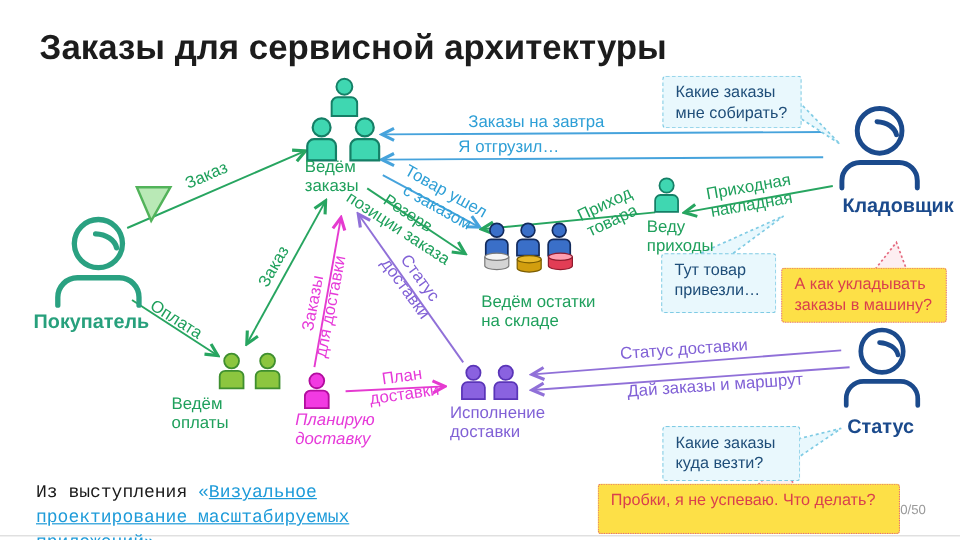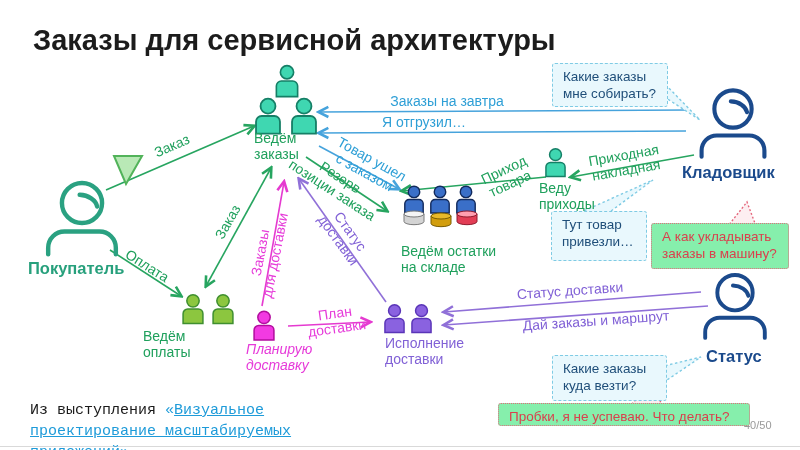--- a/index.html
+++ b/index.html
@@ -11,21 +11,21 @@
   .txt{position:absolute;z-index:2;white-space:pre-line;}
   .alabel{position:absolute;z-index:2;white-space:pre-line;text-align:center;font-size:14px;line-height:15px;
           transform:translate(-50%,-50%) rotate(var(--r,0deg));}
   .svc{font-size:14px;line-height:15.5px;}
   .green{color:#1fa05c;} .blue{color:#2e9fd6;} .purple{color:#8161d6;} .magenta{color:#e63ad9;}
   .teal{color:#27a07c;} .navy{color:#1b4a8c;}
   .actor-label{font-size:16.5px;font-weight:bold;white-space:nowrap;}
   .bubble{position:absolute;z-index:3;box-sizing:border-box;white-space:pre-line;border-radius:3px;
           font-size:13.5px;line-height:17px;padding:4px 10px;}
   .bubble.cyan{background:#e9f8fd;border:1.5px dashed #7fcbe4;color:#1f4e79;}
-  .bubble.pink{background:#86efac;border:1.5px dotted #e4687d;color:#d9404d;}
+  .bubble.pink{background:#fde047;border:1.5px dotted #e4687d;color:#d9404d;}
   .bubble.greenb{background:#b9e9b6;border:2px solid #52b35a;color:#3f3f3f;font-size:15px;line-height:19px;border-radius:8px;}
   .footer{position:absolute;left:30px;top:400px;width:352px;font-size:15px;line-height:21px;color:#1a1a1a;z-index:2;font-family:Liberation Mono, monospace;}
   .footer .lnk{color:#1e9bd9;text-decoration:underline;cursor:pointer;}
   .footer .quo{color:#1e9bd9;}
   .pagenum{position:absolute;left:744px;top:419px;font-size:11px;color:#9a9a9a;z-index:2;}
   
   .ln{stroke-width:1.6;fill:none;}
   .ln.g{stroke:#27a560;} .ln.b{stroke:#46a3dc;} .ln.p{stroke:#9070d8;} .ln.m{stroke:#e53ad0;}
   .pfill.mint{fill:#3fd7b1;stroke:#157f66;stroke-width:1.3;}
   .pfill.yg{fill:#8cc63f;stroke:#3f8f2f;stroke-width:1.3;}
@@ -135,25 +135,25 @@
   <div class="txt svc green" style="left:254px;top:131px;">Ведём
 заказы</div>
   <div class="txt svc green" style="left:143px;top:329px;">Ведём
 оплаты</div>
   <div class="txt svc green" style="left:401px;top:226px;margin-top:18px;">Ведём остатки
 на складе</div>
   <div class="txt svc green" style="left:539px;top:181px;">Веду
 приходы</div>
   <div class="txt svc magenta" style="left:246px;top:342px;font-style:italic;">Планирую
 доставку</div>
-  <div class="txt svc purple" style="left:385px;top:336px;">Исполнение
+  <div class="txt svc purple" style="left:375px;top:336px;">Исполнение
 доставки</div>
 
   <div class="txt actor-label teal" style="left:28px;top:259px;">Покупатель</div>
-  <div class="txt actor-label navy" style="left:682px;top:163px;">Кладовщик</div>
+  <div class="txt actor-label navy" style="left:702px;top:163px;">Кладовщик</div>
   <div class="txt actor-label navy" style="left:706px;top:347px;">Статус</div>
 
   <div class="alabel green" style="left:172px;top:146px;--r:-23.5deg">Заказ</div>
   <div class="alabel green" style="left:228px;top:222px;--r:-60deg">Заказ</div>
   <div class="alabel green" style="left:147px;top:266px;--r:32deg">Оплата</div>
   <div class="alabel magenta" style="left:268px;top:254px;--r:-79deg">Заказы
 для доставки</div>
   <div class="alabel purple" style="left:344px;top:236px;--r:54deg">Статус
 доставки</div>
   <div class="alabel green" style="left:336px;top:184px;--r:33deg">Резерв
@@ -172,20 +172,20 @@
   <div class="alabel purple" style="left:596px;top:321px;--r:-4deg">Дай заказы и маршрут</div>
 
   <div class="bubble cyan" style="left:552px;top:63px;width:116px;height:44px;">Какие заказы
 мне собирать?</div>
   <div class="bubble cyan" style="left:551px;top:211px;width:96px;height:50px;">Тут товар
 привезли…</div>
   <div class="bubble pink" style="left:651px;top:223px;width:138px;height:46px;">А как укладывать
 заказы в машину?</div>
   <div class="bubble cyan" style="left:552px;top:355px;width:115px;height:46px;">Какие заказы
 куда везти?</div>
-  <div class="bubble pink" style="left:498px;top:403px;width:252px;height:23px;">Пробки, я не успеваю. Что делать?</div>
+  <div class="bubble pink" style="left:498px;top:403px;width:252px;height:42px;">Пробки, я не успеваю. Что делать?</div>
 
   <div class="footer"><span>Из выступления </span><span class="quo">«</span><span class="lnk">Визуальное проектирование масштабируемых приложений</span><span class="quo">»</span></div>
 
   <div class="pagenum">40/50</div>
 
   <div class="bottom-line"></div>
 </div>
 
 </body></html>

